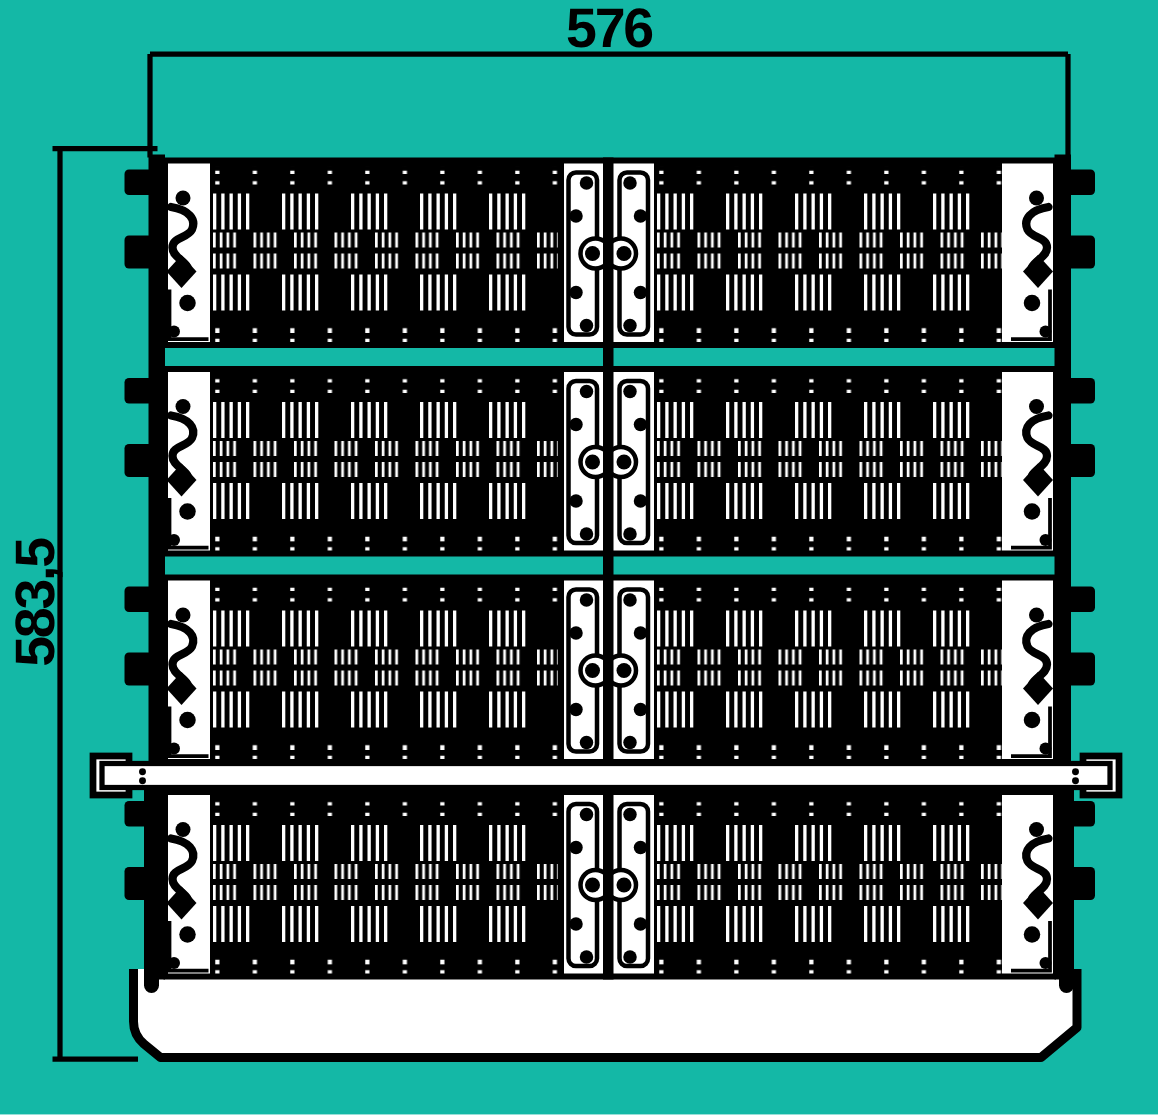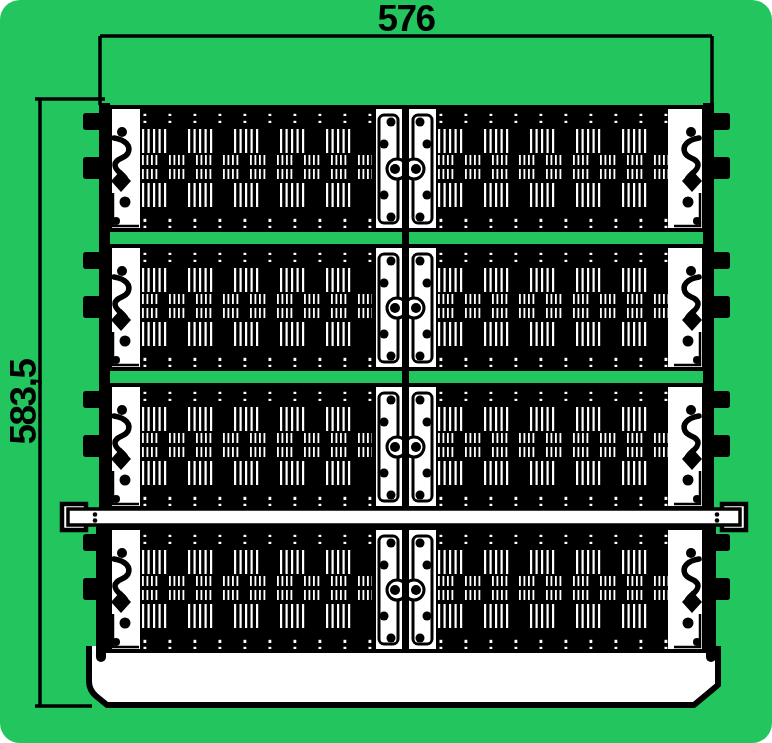--- a/index.html
+++ b/index.html
@@ -1,17 +1,17 @@
 <!DOCTYPE html>
 <html><head>
 <meta charset="utf-8">
 <style>
   html,body{margin:0;padding:0;background:#ffffff;}
-  .stage{width:772px;height:743px;position:relative;background:#22c55e;overflow:hidden;
-         font-family:"Liberation Sans",sans-serif;border-radius:20px;}
+  .stage{width:772px;height:743px;position:relative;background:#14b8a6;overflow:hidden;
+         font-family:"Liberation Sans",sans-serif;}
   svg{display:block;}
   .dim-text{font-family:"Liberation Sans",sans-serif;font-weight:bold;font-size:37px;
             fill:#000;letter-spacing:-1.5px;}
   .blk{fill:#000;}
 </style>
 </head>
 <body>
 
 <div class="stage">
 <svg width="772" height="743" viewBox="0 0 772 743" xmlns="http://www.w3.org/2000/svg">

